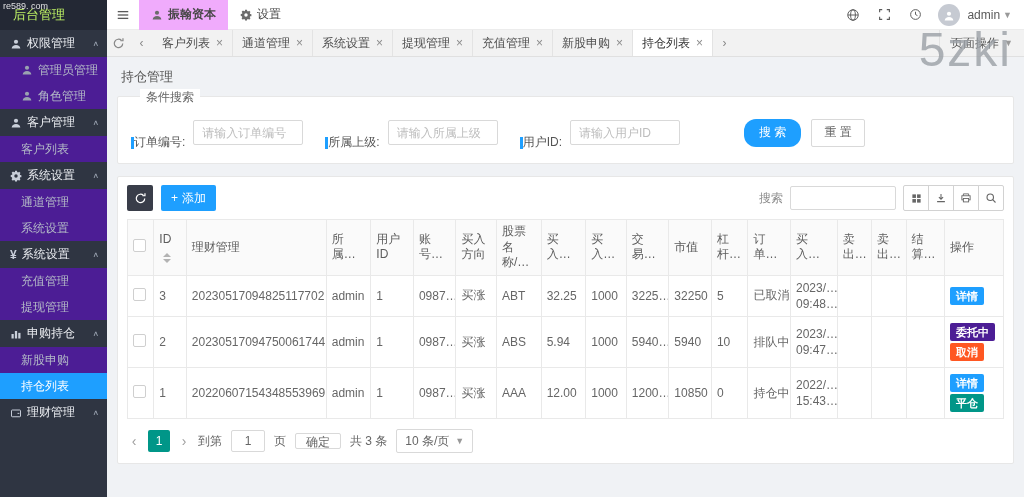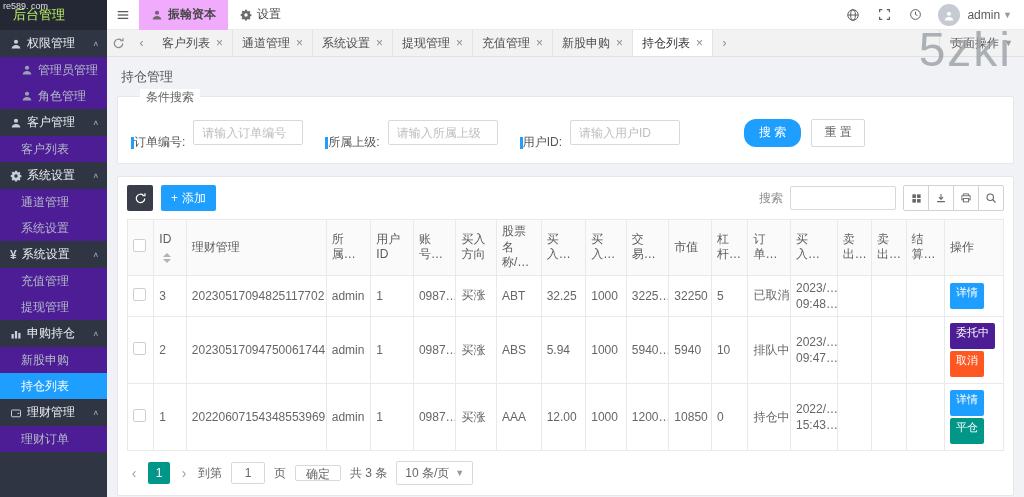--- a/index.html
+++ b/index.html
@@ -75,21 +75,21 @@
   .tool-btn:last-child { border-radius:0 2px 2px 0; }
 
   table { width:100%; border-collapse:collapse; table-layout:fixed; }
   th, td { border:1px solid #e9e9e9; font-size:12px; color:#666; padding:4px 5px; text-align:left; vertical-align:middle; overflow:hidden; white-space:nowrap; }
   th { background:#fafafa; color:#5d5d5d; font-weight:normal; white-space:pre-line; line-height:1.3; }
   td.pre { white-space:pre-line; line-height:1.35;margin-left:35px; }
   .chk { width:13px; height:13px; border:1px solid #cfcfcf; border-radius:2px; background:#fff; display:inline-block; cursor:pointer; }
   .sort { display:inline-flex; flex-direction:column; margin-left:4px; vertical-align:1px; }
   .s-up { width:0; height:0; border-left:4px solid transparent; border-right:4px solid transparent; border-bottom:4px solid #b3b3b3; margin-bottom:2px; }
   .s-dn { width:0; height:0; border-left:4px solid transparent; border-right:4px solid transparent; border-top:4px solid #b3b3b3; }
-  .bdg { display:inline-block; padding:0 6px; height:26px; line-height:18px; border-radius:2px; color:#fff; font-size:11px; cursor:pointer; }
+  .bdg { display:inline-block; padding:0 6px; height:18px; line-height:18px; border-radius:2px; color:#fff; font-size:11px; cursor:pointer;font-weight:bold; }
   .act-line { margin:2px 0; }
 
   .pagination { display:flex; align-items:center; gap:9px; margin-top:10px; color:#666; padding-left:2px; }
   .pg-arrow { color:#9d9d9d; font-size:14px; width:10px; text-align:center; cursor:pointer; }
   .pg-cur { width:22px; height:22px; background:#009688; color:#fff; display:flex; align-items:center; justify-content:center; border-radius:2px; }
   .pg-input { width:34px; height:22px; border:1px solid #d9d9d9; border-radius:2px; text-align:center; color:#666; font-size:12px; }
   .pg-confirm { height:16px; padding:0 10px; background:#fff; border:1px solid #d9d9d9; border-radius:2px; color:#666; font-size:12px; cursor:pointer; }
   .pg-select { height:24px; padding:0 8px; border:1px solid #d9d9d9; border-radius:2px; display:flex; align-items:center; gap:6px; background:#fff; cursor:pointer; }
 </style>
 </head>
@@ -189,23 +189,20 @@
       </div>
       <div class="menu-sec">
         <span class="ic">
           <svg viewBox="0 0 16 16" width="12" height="12" fill="none" stroke="currentColor" stroke-width="1.3">
             <rect x="2" y="4" width="12" height="9" rx="1"></rect>
             <path d="M10 8.5h2.5"></path>
           </svg>
         </span>
         <span>理财管理</span>
         <span class="m-chev">∧</span>
-      </div>
-      <div class="menu-child">
-        <span>理财订单</span>
       </div>
     </nav>
 </aside>
 
 <header class="topbar">
   <span class="icon-btn" id="hamburgerBtn">
       <svg viewBox="0 0 16 16" width="14" height="14" fill="currentColor">
         <rect x="2" y="3.4" width="12" height="1.5"></rect>
         <rect x="2" y="7.25" width="12" height="1.5"></rect>
         <rect x="2" y="11.1" width="12" height="1.5"></rect>

